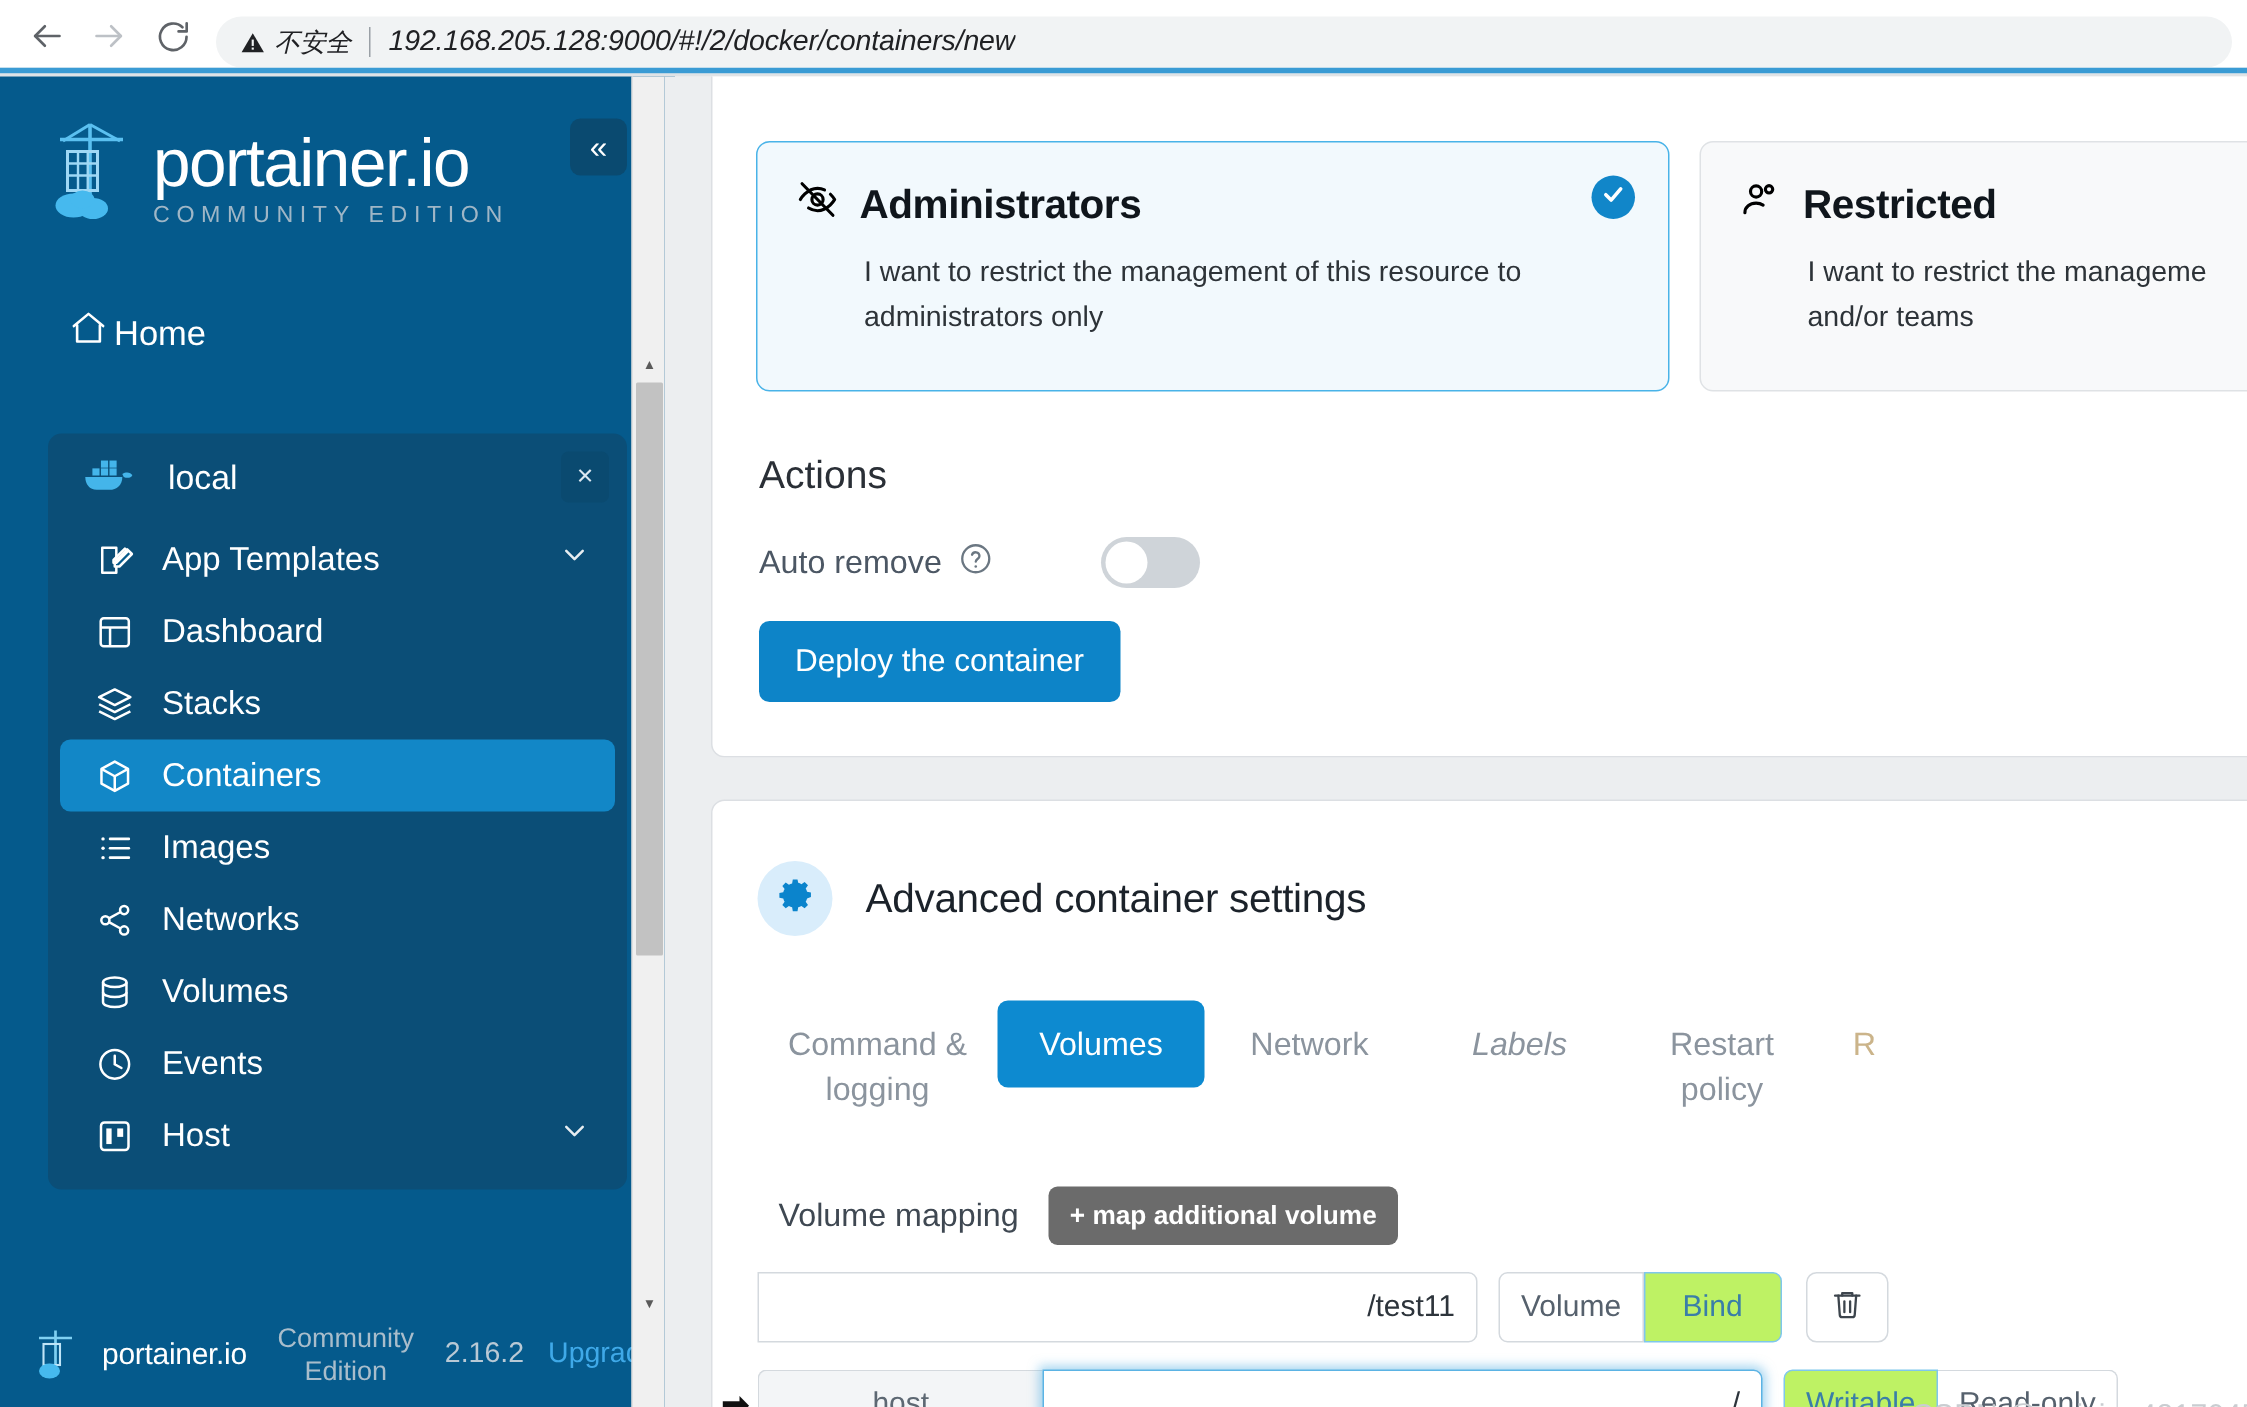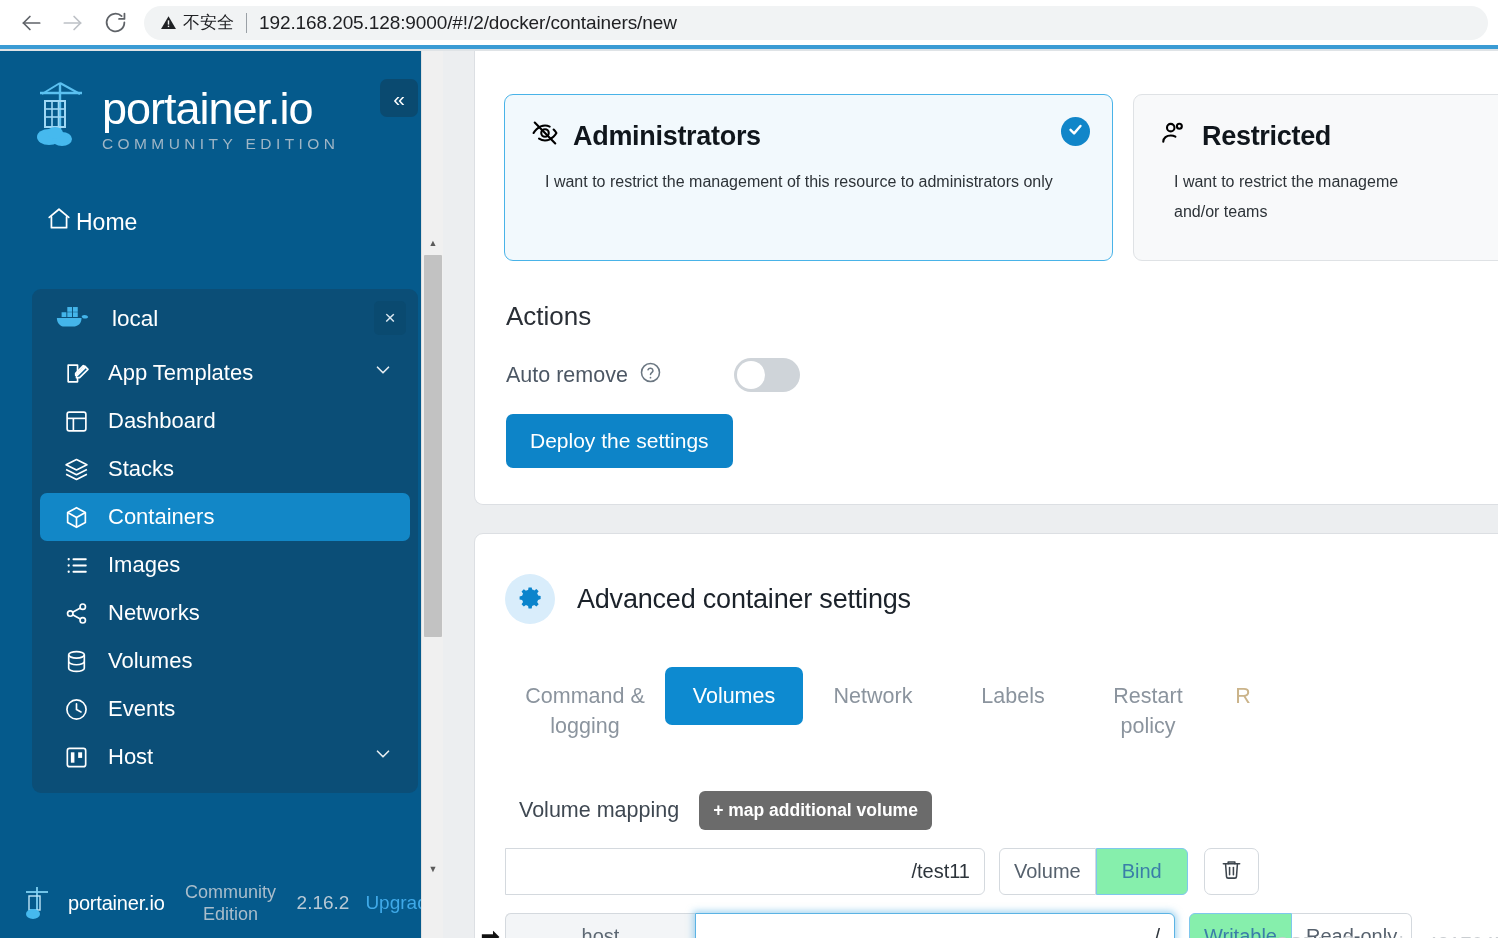--- a/index.html
+++ b/index.html
@@ -7,23 +7,24 @@
     width: 1498px; height: 938px;
     font-family: "Liberation Sans", sans-serif;
     background: #ffffff;
     overflow: hidden;
   }
 
   
   #browser-bar {
     height: 45px; width: 1498px;
     background: #ffffff;
-    display: flex; align-items: center;
+    display: flex; align-items: flex-end;
     padding: 0 10px;
     position: relative;
+    font-style: italic;
   }
   .nav-btn {
     width: 42px; height: 42px;
     display: flex; align-items: center; justify-content: center;
     color: #5f6368;
     flex: 0 0 auto;
   }
   .nav-btn.disabled { color: #bdc1c6; }
   .nav-btn svg { display:block; }
   #omnibox {
@@ -218,22 +219,22 @@
     background: #f8f9fa;
     border: 1px solid #dfe2e5;
     flex: 0 0 auto;
   }
   .access-title {
     display: flex; align-items: center; gap: 14px;
     font-size: 27px; font-weight: 700; color: #10161c;
     letter-spacing: -0.3px;
   }
   .access-desc {
-    margin-top: 13px; margin-left: 14px;
-    font-size: 16px; color: #2d3338; line-height: 30px;
+    margin-top: 13px; margin-left: 45px;
+    font-size: 19px; color: #2d3338; line-height: 30px;
   }
   #access-restricted .access-desc { white-space: nowrap; }
   #admin-check {
     position: absolute; right: 22px; top: 22px;
     width: 29px; height: 29px; border-radius: 50%;
     background: #1186c9;
     display: flex; align-items: center; justify-content: center;
   }
 
   #actions-title {
@@ -294,21 +295,21 @@
     font-size: 21.5px; color: #8b949e;
     text-align: center; line-height: 30px;
     padding: 14px 18px; border-radius: 7px;
     cursor: pointer; white-space: pre-line;
   }
   .tab.active { background: #0d8ad0; color: #ffffff; font-weight: 400; }
   #tab-cmd { width: 160px; }
   #tab-vol { width: 138px; }
   #tab-net { width: 140px; }
   #tab-env { width: 110px; }
-  #tab-lbl { width: 140px; }
+  #tab-lbl { width: 140px; font-style: italic; }
   #tab-restart { width: 130px; }
   #tab-runtime { width: 60px; overflow: hidden; color:#cbb48a; }
 
   #vm-row {
     display: flex; align-items: center;
     margin: 36px 0 0 30px; gap: 20px;
   }
   #vm-label { font-size: 21.5px; color: #3f4852; margin-left: 14px; }
   #vm-add {
     background: #6b6b6b; color: #ffffff;
@@ -356,21 +357,21 @@
   .seg-btn {
     height: 47px; min-width: 92px;
     border: 1px solid #d4d9de;
     background: #ffffff; color: #56616d;
     font-size: 20px; font-family: inherit;
     padding: 0 14px; cursor: pointer;
   }
   .seg-btn:first-child { border-radius: 6px 0 0 6px; }
   .seg-btn:last-child { border-radius: 0 6px 6px 0; border-left: none; }
   .seg-btn.sel {
-    background: #86efac; color: #3a7ea8;
+    background: #bef264; color: #3a7ea8;
     border: 1px solid #7fc7ec;
   }
   #btn-delete {
     margin-left: 16px;
     width: 55px; height: 47px;
     border: 1px solid #d4d9de; border-radius: 7px;
     background: #ffffff;
     display: flex; align-items: center; justify-content: center;
     cursor: pointer;
   }
@@ -674,21 +675,21 @@
             <svg width="23" height="23" viewBox="0 0 24 24" fill="none" stroke="#6b7782" stroke-width="1.6" stroke-linecap="round">
                 <circle cx="12" cy="12" r="9.4"></circle>
                 <path d="M9.4 9.2a2.7 2.7 0 0 1 5.2.9c0 1.8-2.6 2.3-2.6 3.9"></path>
                 <circle cx="12" cy="17.4" r="0.9" fill="#6b7782" stroke="none"></circle>
               </svg>
           </span>
         </div>
         <div id="toggle-autoremove"></div>
       </div>
 
-      <button id="deploy-btn">Deploy the settings</button>
+      <button id="deploy-btn">Deploy the container</button>
     </div>
 
     <div class="card" id="card-bottom">
 
       <div id="adv-head">
         <div id="adv-icon-wrap">
           <span>
             <svg width="27" height="27" viewBox="0 0 24 24" fill="#0b84cc">
               <path d="M12 8.2a3.8 3.8 0 1 0 0 7.6 3.8 3.8 0 0 0 0-7.6zm0 5.6a1.8 1.8 0 1 1 0-3.6 1.8 1.8 0 0 1 0 3.6z"></path>
               <path d="M21 13.4v-2.8l-2.3-.4a6.9 6.9 0 0 0-.8-1.9l1.35-1.9-2-2-1.9 1.35a6.9 6.9 0 0 0-1.9-.8L13.05 3h-2.8l-.4 2.3a6.9 6.9 0 0 0-1.9.8L6.05 4.75l-2 2L5.4 8.65a6.9 6.9 0 0 0-.8 1.9L2.3 11v2.8l2.3.4c.18.67.45 1.3.8 1.9l-1.35 1.9 2 2 1.9-1.35c.6.35 1.23.62 1.9.8l.4 2.3h2.8l.4-2.3c.67-.18 1.3-.45 1.9-.8l1.9 1.35 2-2-1.35-1.9c.35-.6.62-1.23.8-1.9z"></path>

